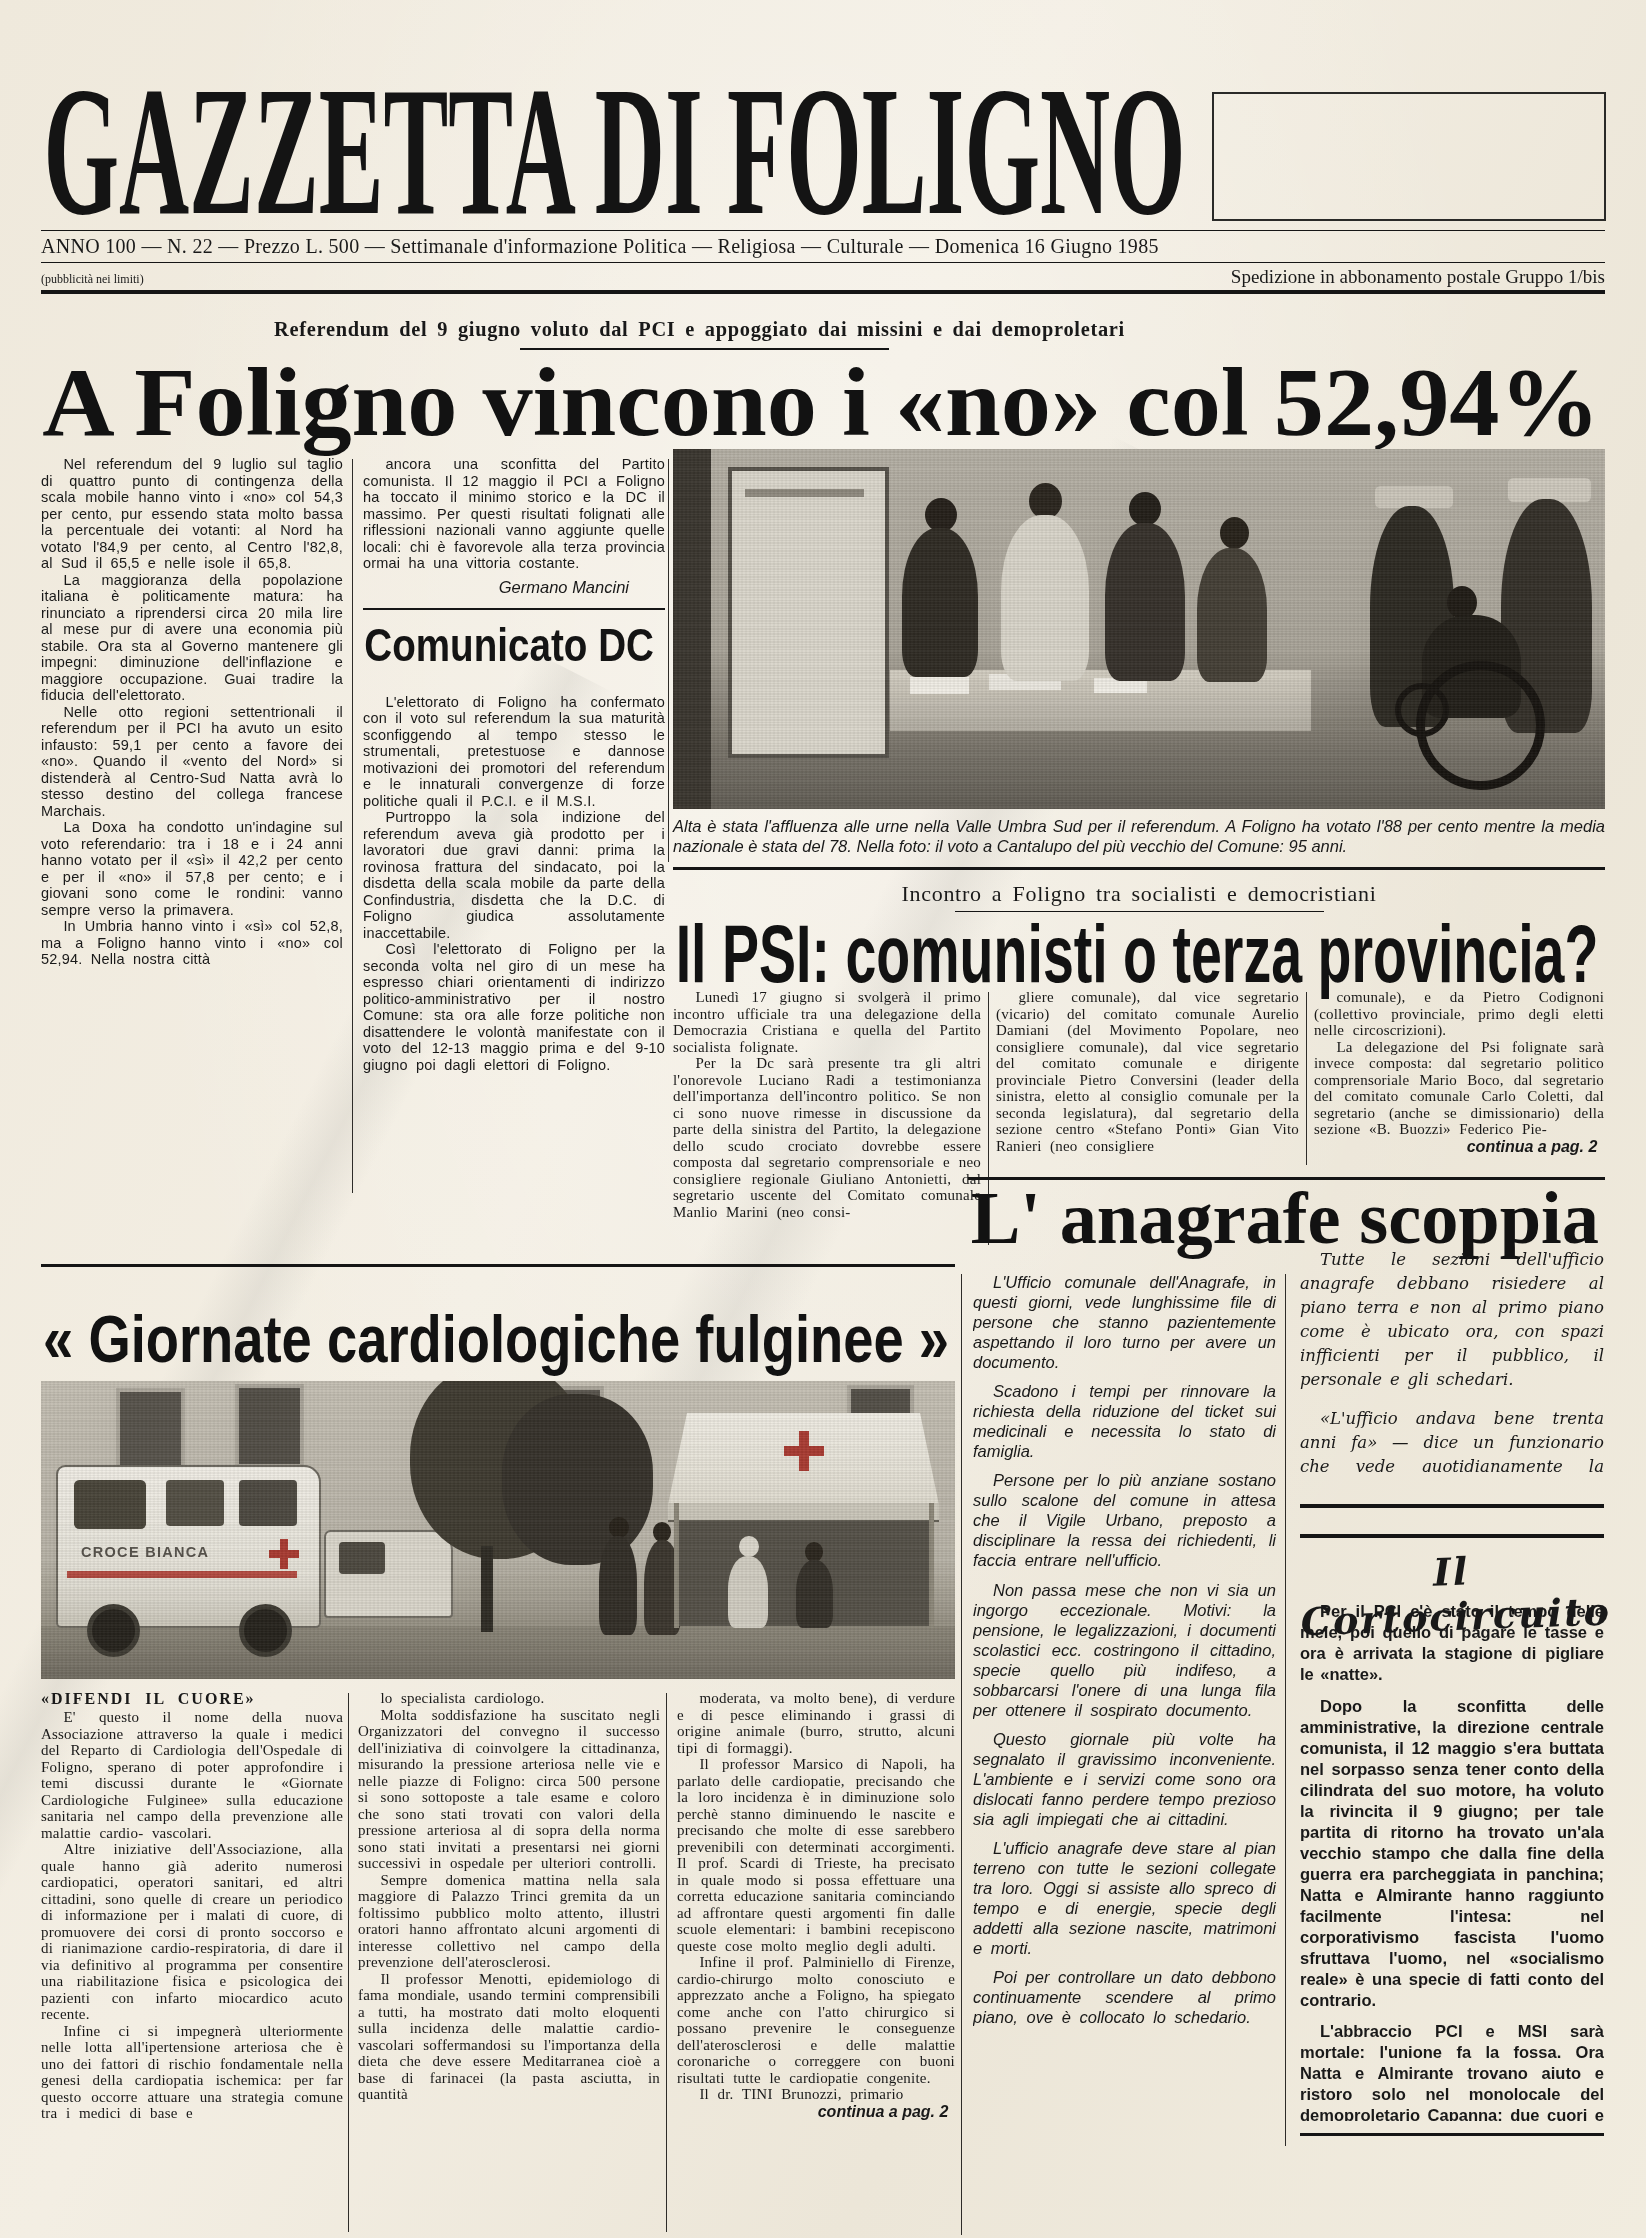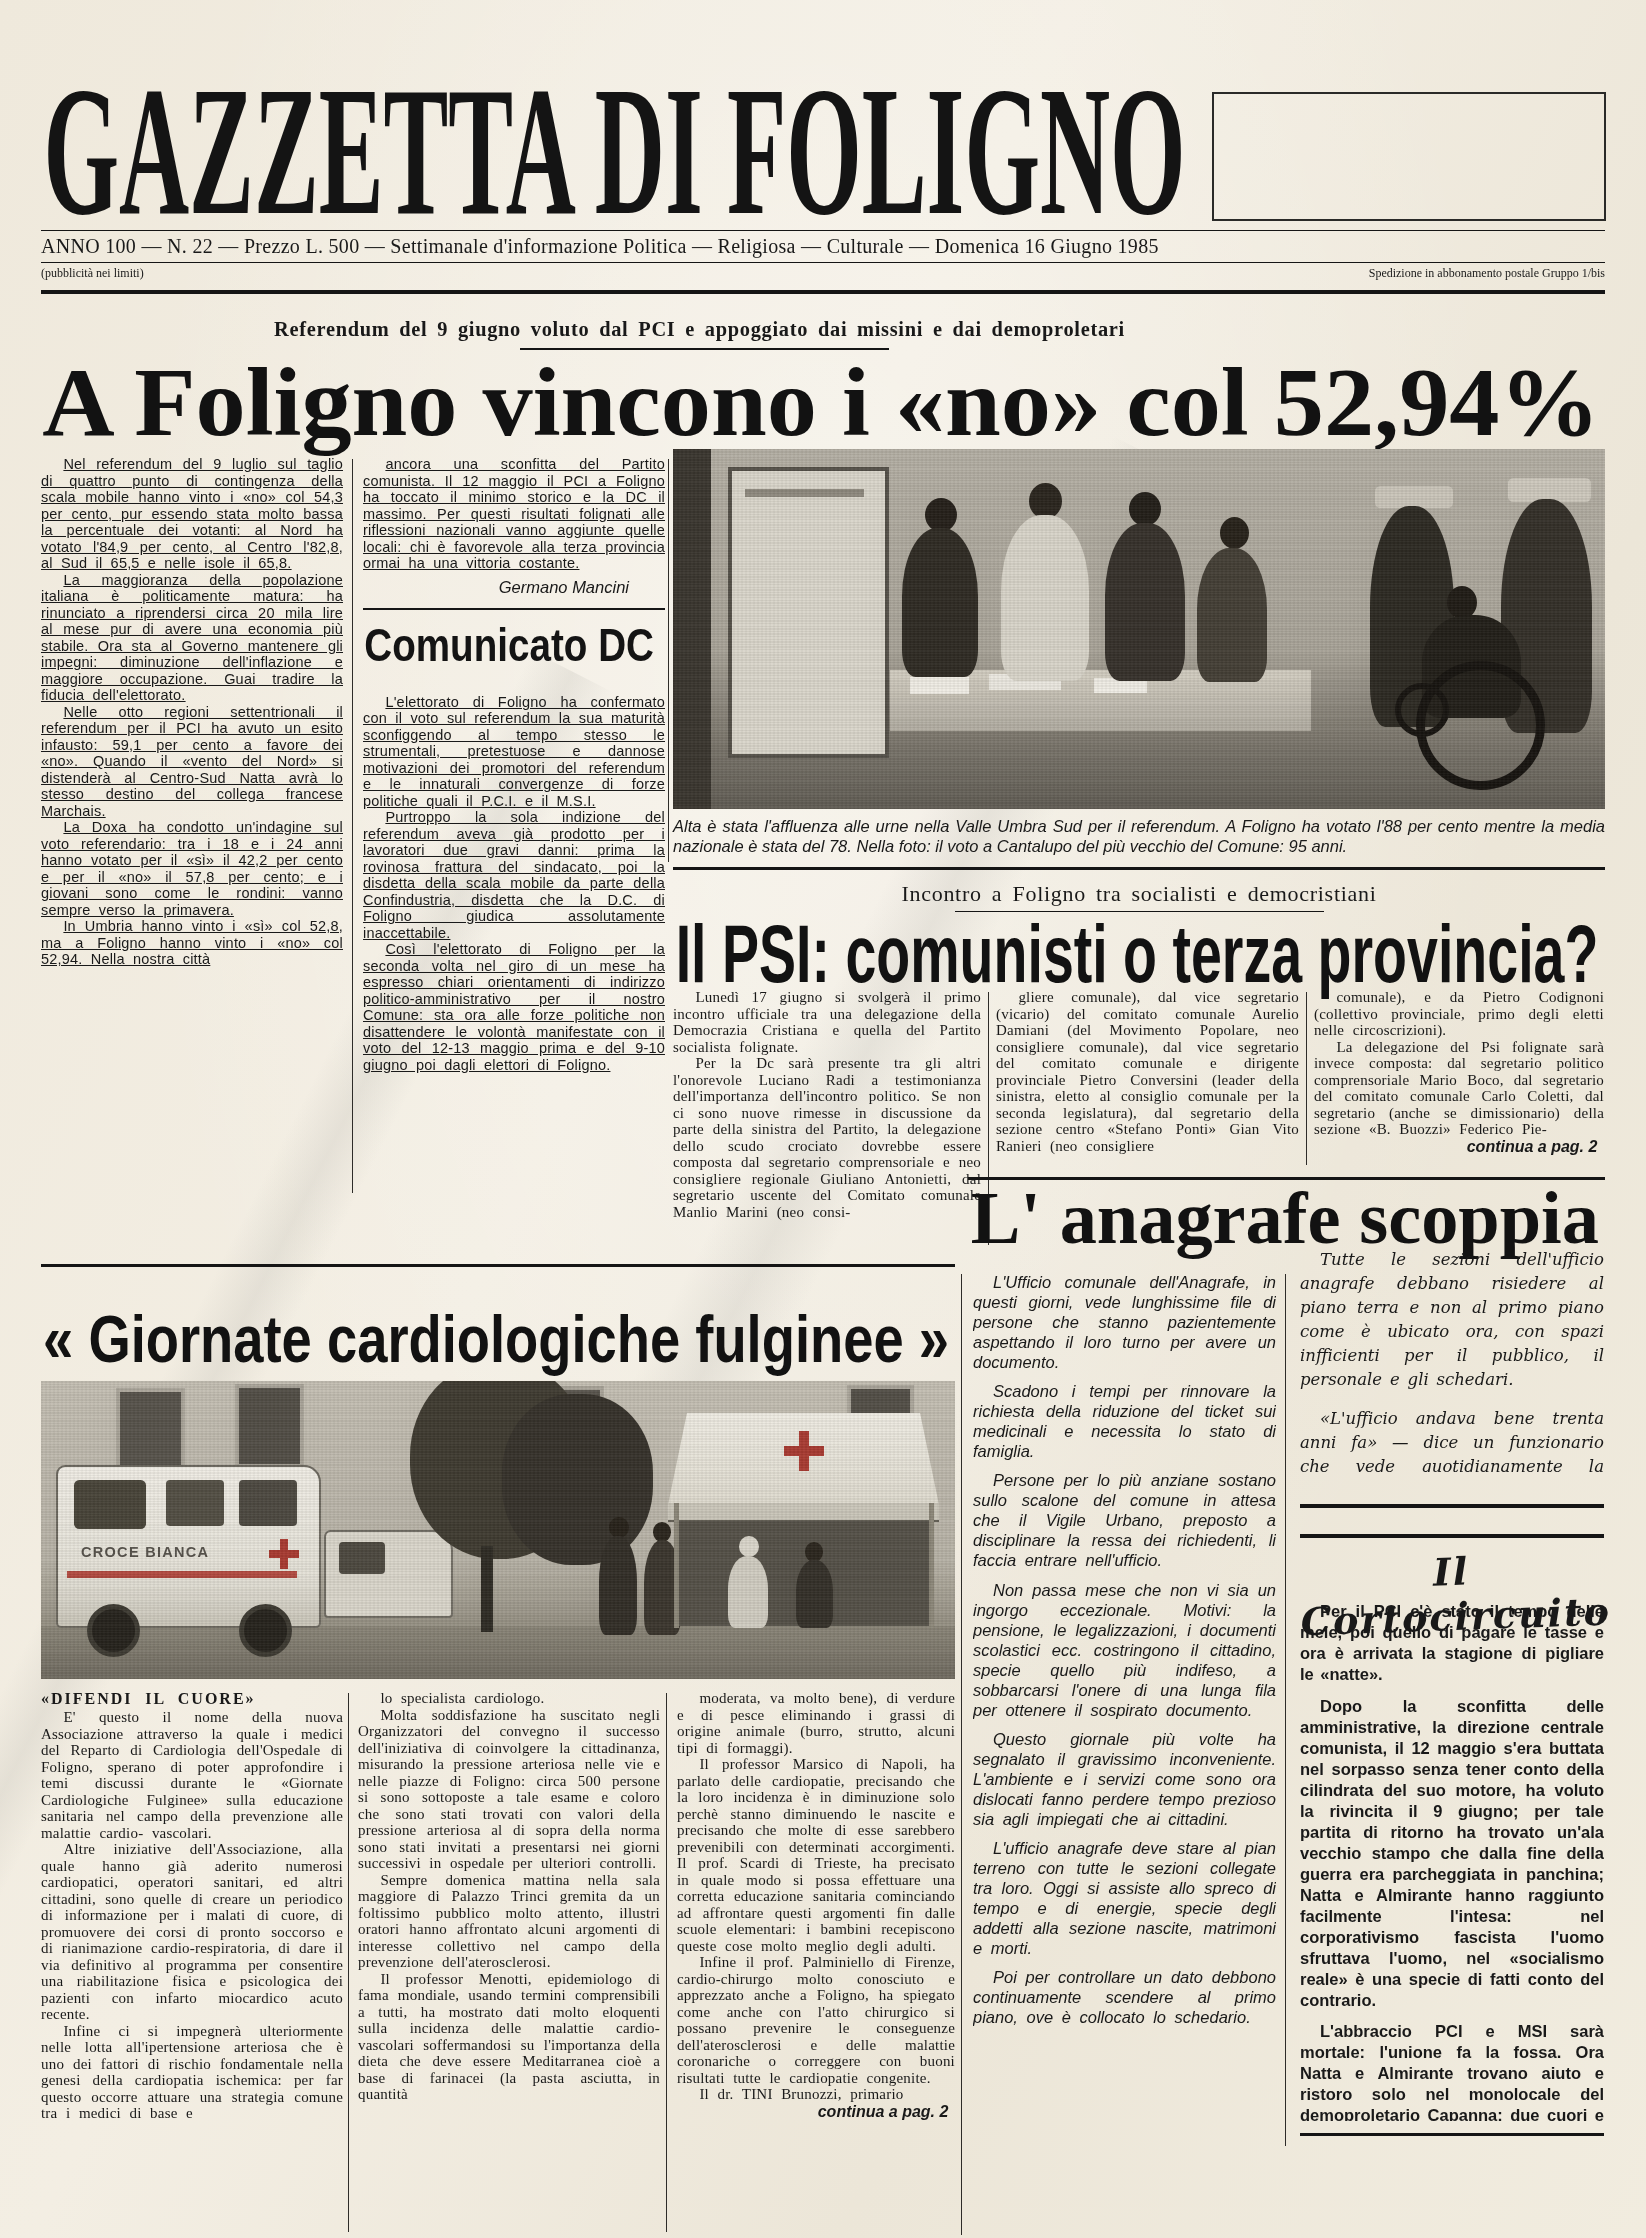--- a/index.html
+++ b/index.html
@@ -7,41 +7,41 @@
         background:
           radial-gradient(ellipse at 50% 30%, rgba(255,255,255,.35), rgba(0,0,0,0) 60%),
           linear-gradient(115deg, #efe9dc 0%, #f3eee3 40%, #ece6d8 70%, #f1ecdf 100%);
         font-family:"Liberation Serif",serif;overflow:hidden;}
   .abs{position:absolute;}
   .streak{position:absolute;background:linear-gradient(90deg,rgba(140,140,135,0),rgba(140,140,135,.14),rgba(140,140,135,0));transform:rotate(27deg);pointer-events:none;}
   .hrule{position:absolute;background:#151515;}
   .vrule{position:absolute;width:1.3px;background:#2e2c29;}
   .justify{text-align:justify;}
   .body-sans p{font-family:"Liberation Sans",sans-serif;font-size:14.5px;line-height:16.5px;margin:0;
-               text-indent:22.4px;word-spacing:4px;letter-spacing:0.2px;text-decoration:underline;}
+               text-indent:22.4px;word-spacing:4px;letter-spacing:0.2px;}
   .body-serif p{font-family:"Liberation Serif",serif;font-size:15px;line-height:16.5px;margin:0;
                 text-indent:22.4px;word-spacing:4.6px;letter-spacing:0.2px;}
   .col{position:absolute;overflow:hidden;}
   .sig{font-family:"Liberation Sans",sans-serif;font-style:italic;font-size:16.5px;text-align:right;padding-right:36px;margin-top:6.6px;}
   .caption{font-family:"Liberation Sans",sans-serif;font-style:italic;font-size:16.5px;line-height:20.4px;}
   .kicker1{font-family:"Liberation Serif",serif;font-weight:bold;font-size:20.4px;text-align:center;letter-spacing:0.7px;word-spacing:4px;}
   .kicker2{font-family:"Liberation Serif",serif;font-size:22px;text-align:center;letter-spacing:0.7px;word-spacing:4px;}
   .anag1 p{font-family:"Liberation Sans",sans-serif;font-style:italic;font-size:16.5px;line-height:20px;
            margin:0 0 9.2px;text-indent:20px;word-spacing:4px;}
   .anag2 p{font-family:"DejaVu Serif",serif;font-style:italic;font-size:16.5px;line-height:24px;
            margin:0 0 14.5px;text-indent:20px;word-spacing:2.6px;}
   .corto p{font-family:"Liberation Sans",sans-serif;font-weight:bold;font-size:16.5px;line-height:21px;
            margin:0 0 10.5px;text-indent:20px;word-spacing:2px;}
   .corto-title{font-family:"DejaVu Serif",serif;font-style:italic;font-weight:bold;font-size:38px;
                text-align:center;transform:rotate(-2deg);letter-spacing:2px;}
   .continua{font-family:"Liberation Sans",sans-serif;font-style:italic;font-weight:bold;font-size:16px;text-align:right;padding-right:6.6px;}
   .difendi{font-family:"Liberation Serif",serif;font-weight:bold;font-size:16px;letter-spacing:2px;word-spacing:6.6px;margin:0 0 1.3px;}
   .subline{display:flex;justify-content:space-between;align-items:baseline;}
   .note-l{font-size:12px;}
-  .note-r{font-size:12px;}
+  .note-r{font-size:19px;}
   .infoline{font-size:20px;white-space:nowrap;display:flex;justify-content:space-between;letter-spacing:0.3px;}
   
   .photo{position:absolute;overflow:hidden;background:#b7b2a7;}
   .grain{position:absolute;left:0;top:0;right:0;bottom:0;
          background:repeating-linear-gradient(0deg,rgba(20,18,14,.05) 0 1.3px,rgba(255,255,255,.03) 1.3px 2.6px),
                     repeating-linear-gradient(90deg,rgba(20,18,14,.03) 0 2px,rgba(255,255,255,.02) 2px 4px);
          pointer-events:none;}
   .fig{position:absolute;border-radius:46% 46% 18% 18%;}
   .head{position:absolute;border-radius:50%;}
   .redcross{position:absolute;}

